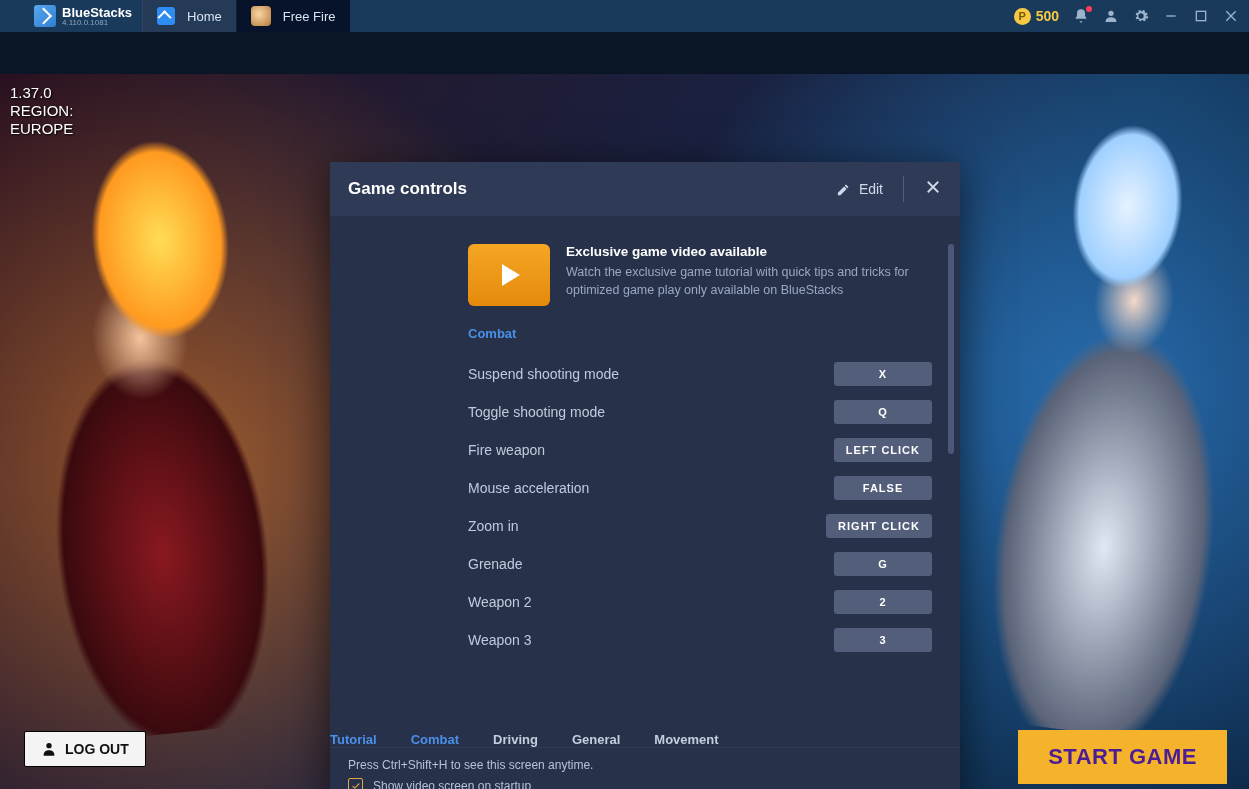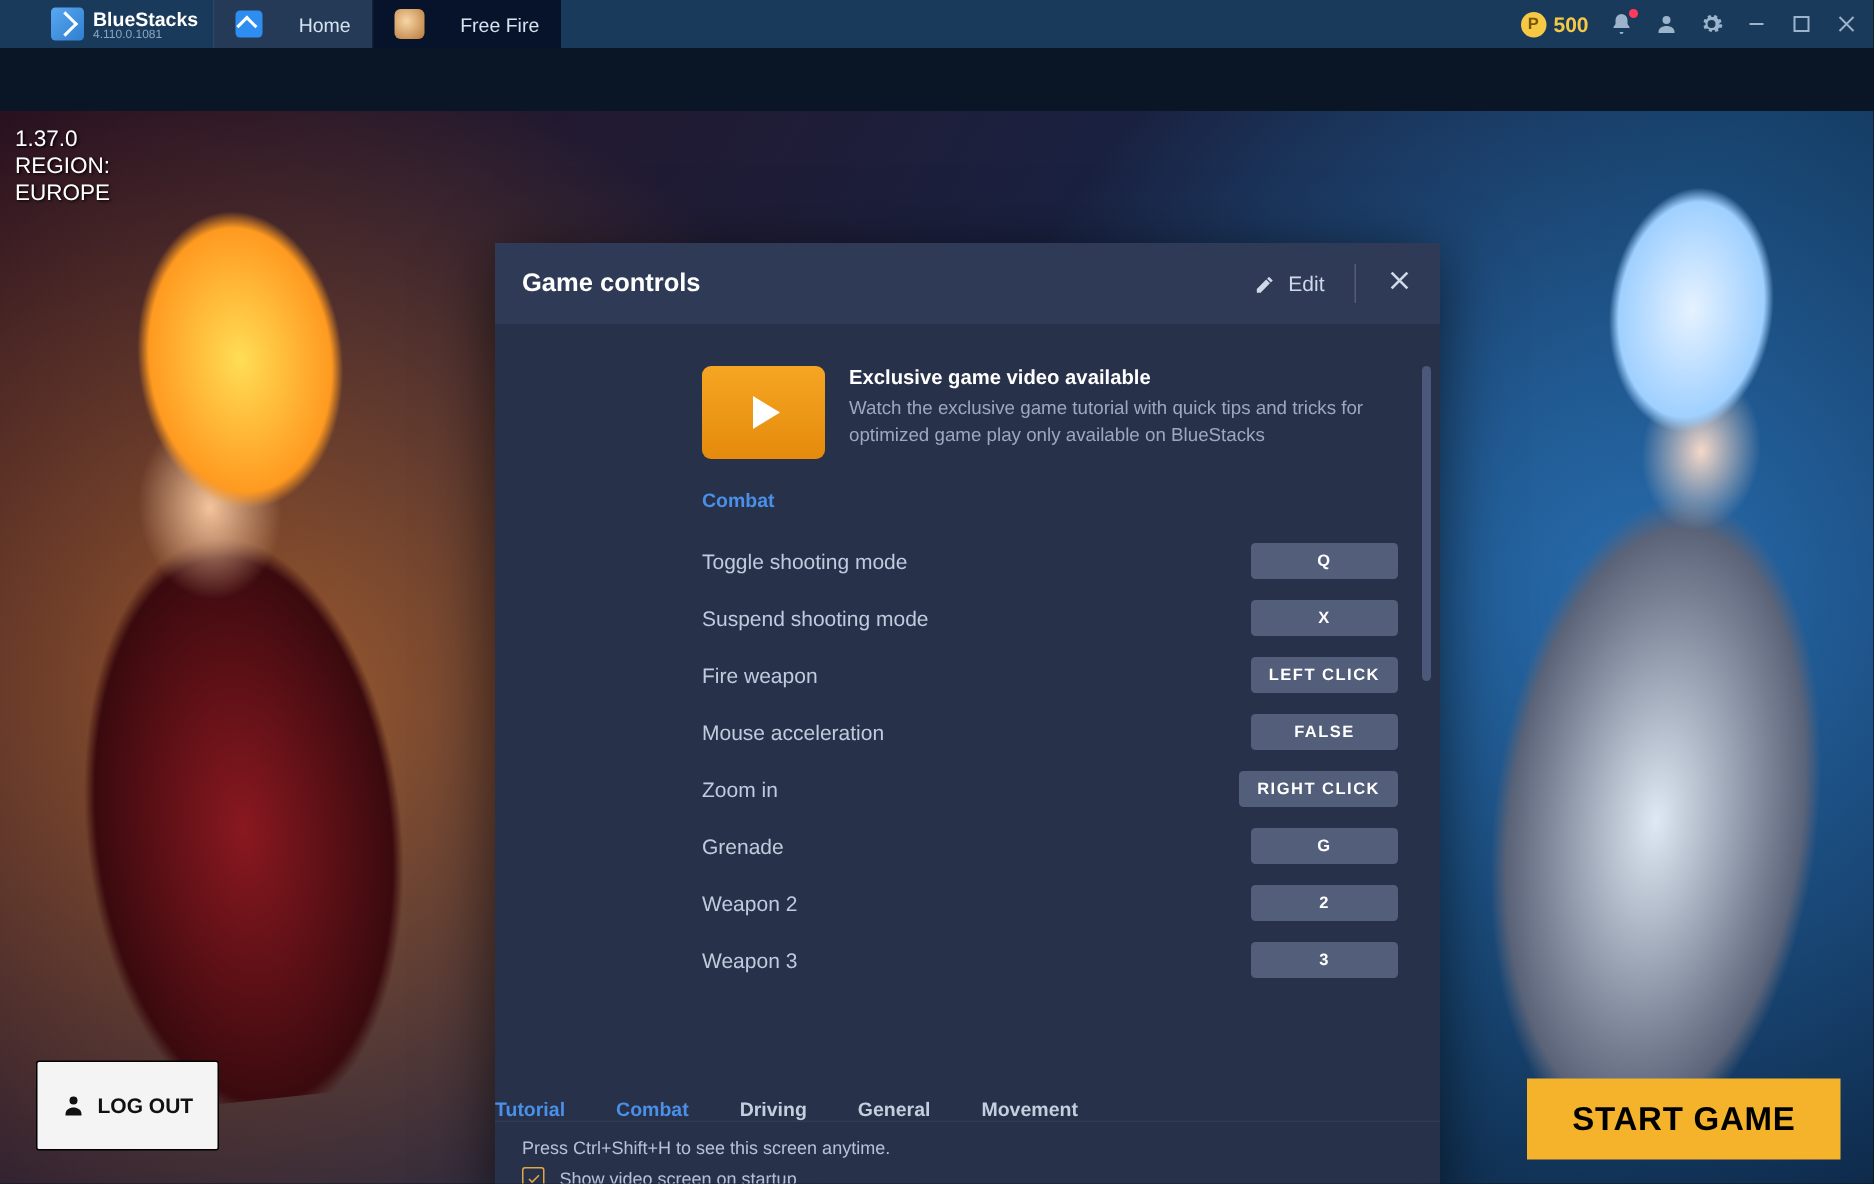--- a/index.html
+++ b/index.html
@@ -28,21 +28,21 @@
     border-radius: 3px;
     position: relative;
     display:flex;align-items:center;justify-content:center;
   }
   .logo-cube:before{content:"";width:10px;height:10px;border:2px solid #fff;border-top:none;border-left:none;transform:rotate(-45deg) translate(-1px,-1px);}
   .logo-text { display:flex; flex-direction:column; line-height:1; }
   .logo-text .brand { color:#fff; font-weight:600; font-size:13px;}
   .logo-text .ver { color:#8aa5c0; font-size:8px;}
   .tab {
     height: 32px;
-    display:flex; align-items:center; gap:24px;
+    display:flex; align-items:center; gap:12px;
     padding:0 14px;
     cursor:pointer;
     border-left:1px solid rgba(255,255,255,.05);
   }
   .tab.home { background:#243a57; }
   .tab.home .tabicon { width:18px;height:18px;background:#2e8df0;border-radius:3px;display:flex;align-items:center;justify-content:center; }
   .tab.home .tabicon:before{content:"";width:8px;height:8px;border:2px solid #fff;border-bottom:none;border-right:none;transform:rotate(45deg) translateY(2px);}
   .tab.game { background:#06132a; }
   .tab.game .tabicon { width:20px;height:20px;background:radial-gradient(circle at 40% 40%,#f8d6a6,#b77838);border-radius:4px; }
   .tab-label { color:#d6e3f0; font-size:13px; }
@@ -90,28 +90,28 @@
     transform: rotate(7deg);
   }
   .overlay-text{
     position:absolute;top:10px;left:10px;
     color:#fff;font-family:"Arial Black",sans-serif;font-size:15px;text-shadow:1px 1px 2px #000;
     line-height:1.2;
   }
   .logout-btn{
     position:absolute;left:24px;bottom:26px;
     background:#f4f4f4;border:1px solid #000;border-radius:2px;
-    padding:21px 16px;font-weight:700;font-size:14px;color:#111;
+    padding:9px 16px;font-weight:700;font-size:14px;color:#111;
     display:flex;align-items:center;gap:8px;cursor:pointer;
     font-family:"Arial Black",sans-serif;
   }
   .logout-btn .silhouette{width:16px;height:16px;}
   .start-btn{
-    position:absolute;right:22px;bottom:20px;
-    background:#f4b32a;border:none;color:#000000;
+    position:absolute;right:22px;bottom:9px;
+    background:#f4b32a;border:none;color:#4c1d95;
     padding:14px 30px;font-size:22px;font-family:"Arial Black",sans-serif;font-weight:800;
     cursor:pointer;letter-spacing:.5px;
   }
 
   
   .modal{
     position:absolute;
     top:88px;left:330px;
     width:630px;height:645px;
     background:#28314a;
@@ -328,26 +328,26 @@
           </div>
           <div class="video-text">
             <div class="vt-title">Exclusive game video available</div>
             <div class="vt-body">Watch the exclusive game tutorial with quick tips and tricks for optimized game play only available on BlueStacks</div>
           </div>
         </div>
 
         <div class="section-head">Combat</div>
 
         <div class="ctrl-row">
+          <span class="ctrl-label">Suspend shooting mode</span>
+          <span class="key-badge">X</span>
+        </div>
+        <div class="ctrl-row">
           <span class="ctrl-label">Toggle shooting mode</span>
           <span class="key-badge">Q</span>
-        </div>
-        <div class="ctrl-row">
-          <span class="ctrl-label">Suspend shooting mode</span>
-          <span class="key-badge">X</span>
         </div>
         <div class="ctrl-row">
           <span class="ctrl-label">Fire weapon</span>
           <span class="key-badge">Left Click</span>
         </div>
         <div class="ctrl-row">
           <span class="ctrl-label">Mouse acceleration</span>
           <span class="key-badge">False</span>
         </div>
         <div class="ctrl-row">

